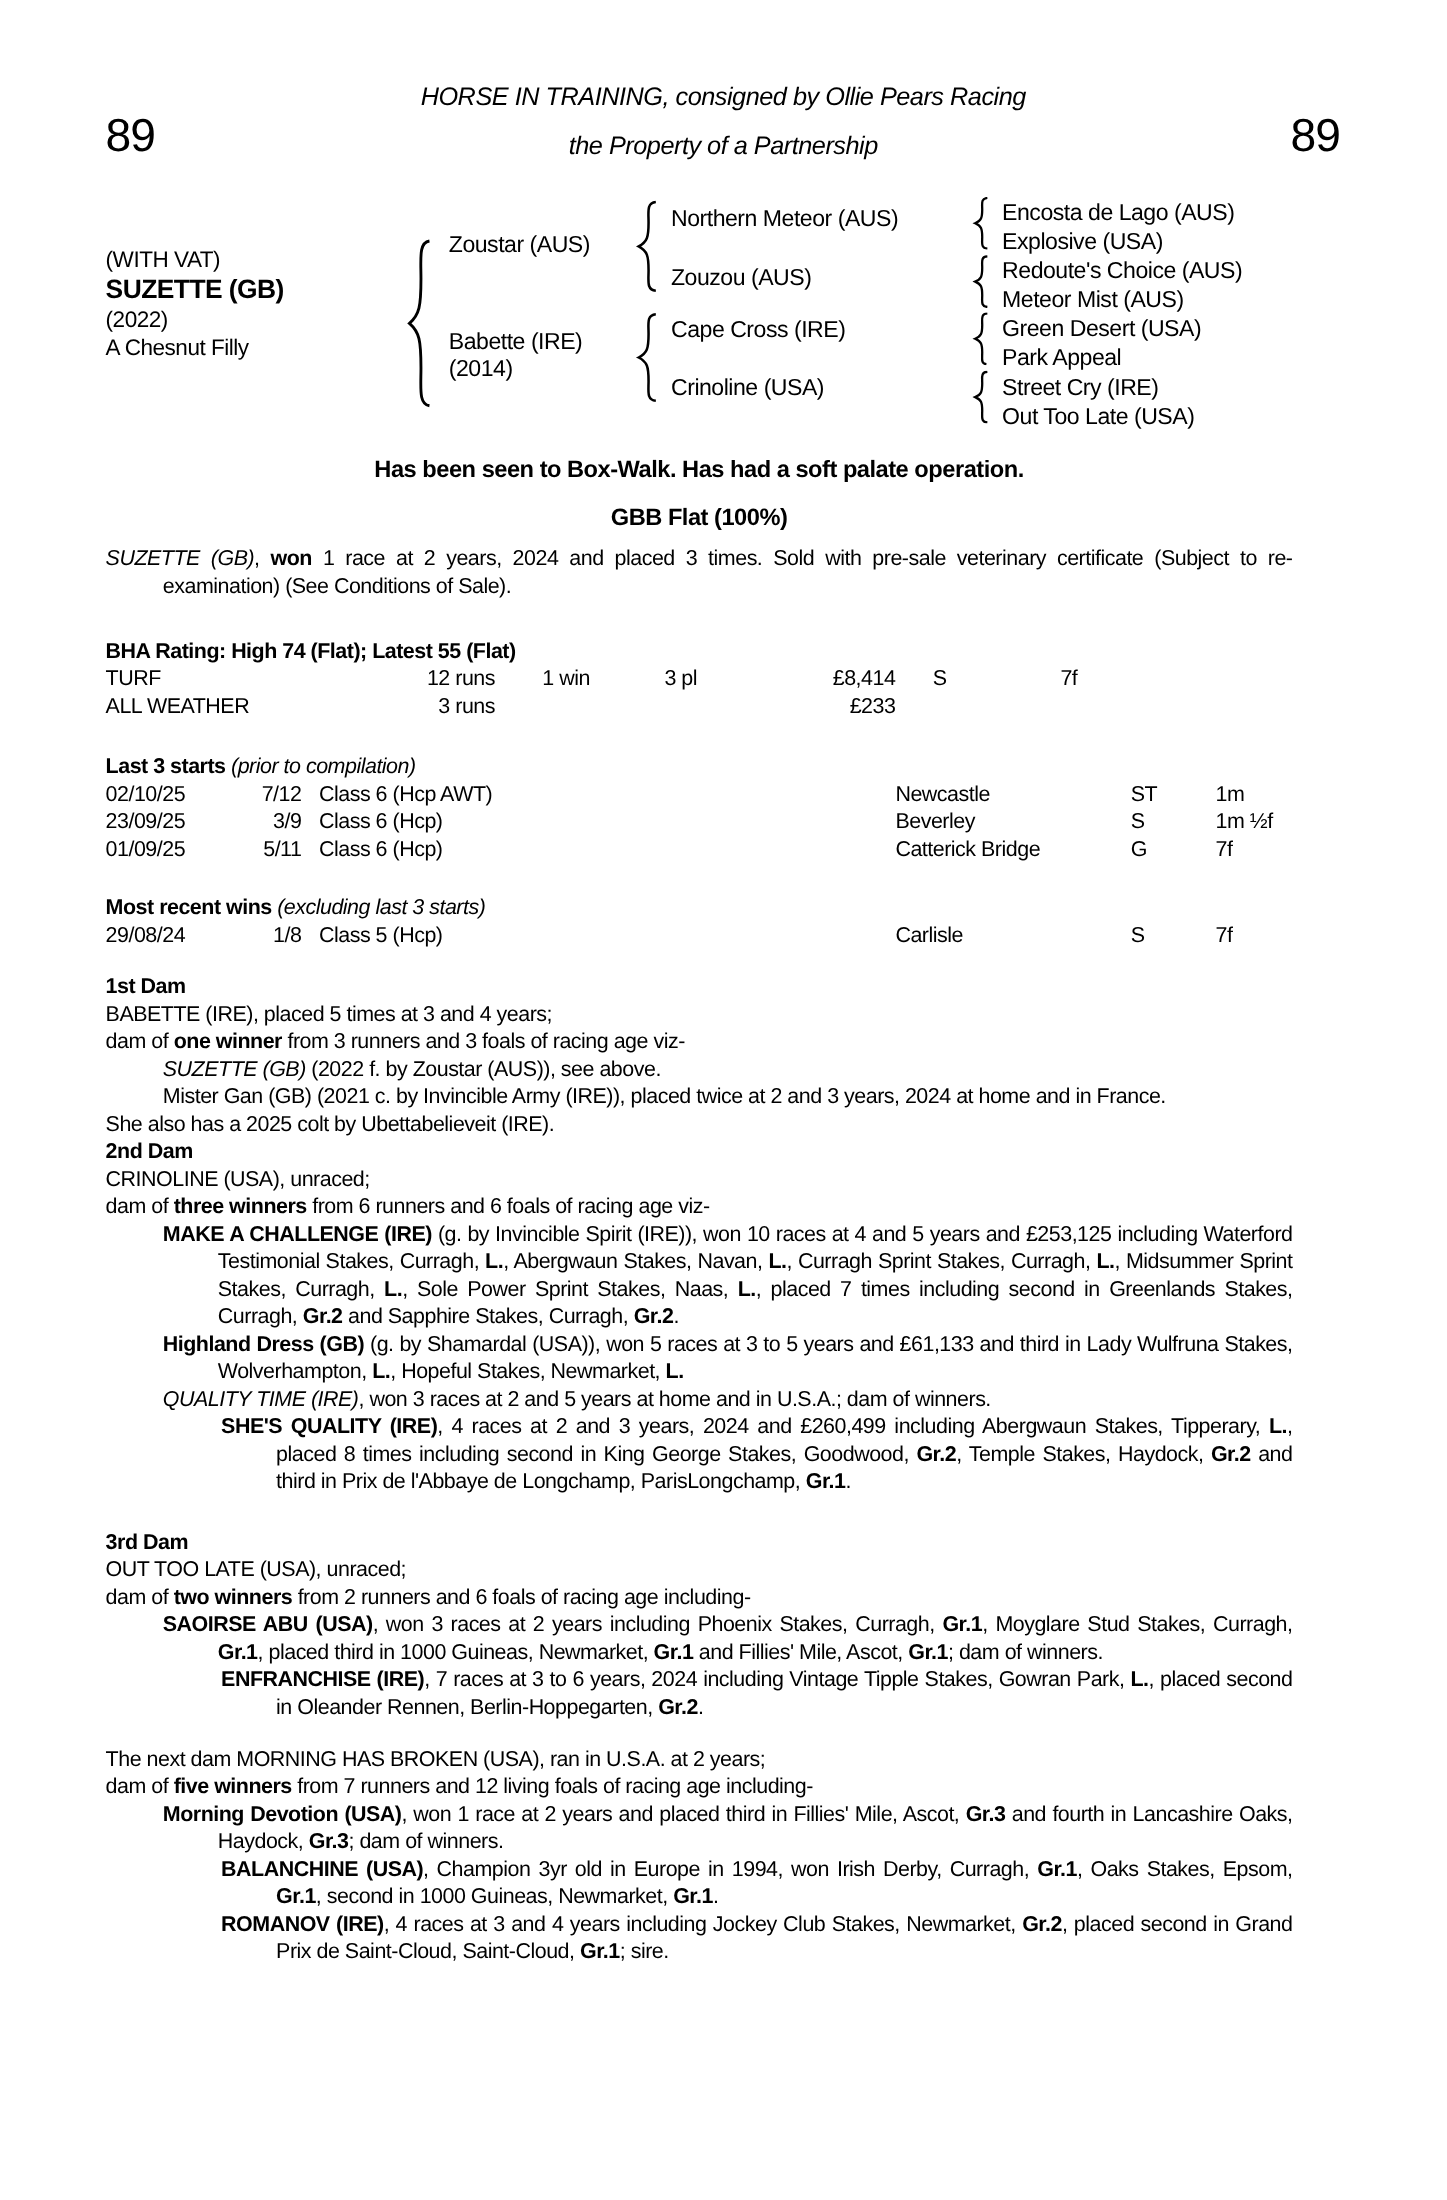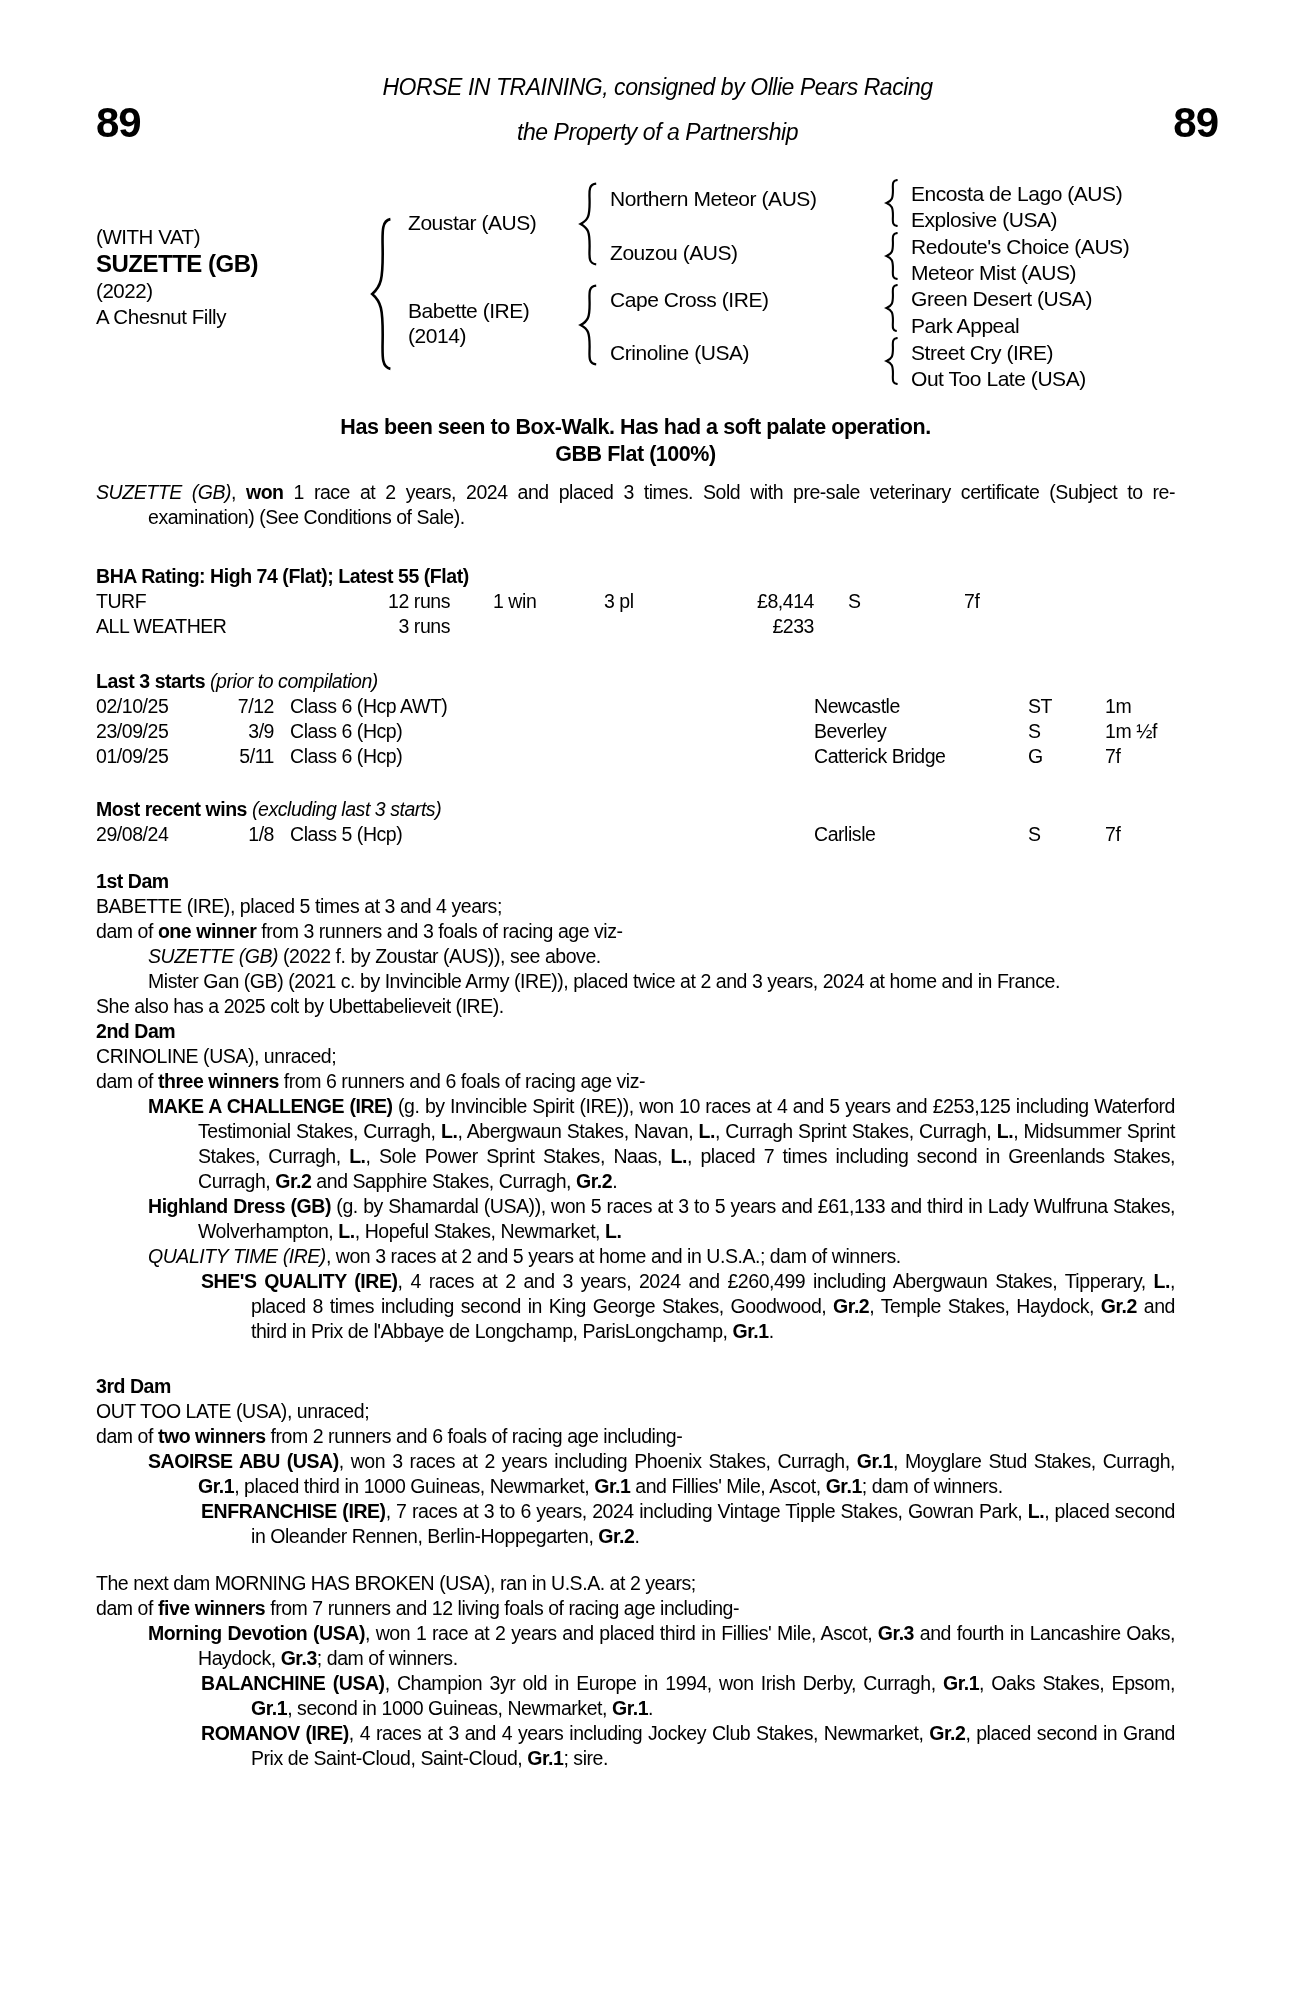--- a/index.html
+++ b/index.html
@@ -8,21 +8,21 @@
     color:#000;
     font-family:"Liberation Sans", sans-serif;
     font-size:19.5px;
     letter-spacing:-0.45px;
     line-height:25px;
   }
   .page{position:relative;width:1315px;height:2000px;overflow:hidden;background:#fff;}
 
   
   .header{position:relative;height:160px;}
-  .lot{position:absolute;top:102px;font-size:42px;line-height:42px;font-weight:700;letter-spacing:-1px;}
+  .lot{position:absolute;top:102px;font-size:42px;line-height:42px;font-weight:400;letter-spacing:-1px;}
   .lot-left{left:96px;}
   .lot-right{right:97px;}
   .title-line{position:absolute;left:0;width:100%;text-align:center;font-style:italic;font-size:23px;line-height:26px;}
   .title-1{top:74px;}
   .title-2{top:119px;}
 
   
   .pedigree{position:relative;height:250px;font-size:21px;letter-spacing:-0.45px;}
   .ped-abs{position:absolute;white-space:nowrap;}
   .ped-left{left:96px;top:64px;line-height:26px;font-size:20.5px;}
@@ -31,21 +31,21 @@
   .ped-dam{left:408px;top:138px;line-height:25px;}
   .brace{position:absolute;}
   .brace svg{width:100%;height:100%;display:block;}
   .brace path{fill:none;stroke:#000;vector-effect:non-scaling-stroke;}
   .brace-big path{stroke-width:2.6px;}
   .brace-mid path{stroke-width:2.3px;}
   .brace-small path{stroke-width:2.1px;}
 
   
   .content{box-sizing:border-box;width:1272px;padding:0 97px 0 96px;}
-  .center-bold{text-align:center;font-weight:700;font-size:21.5px;line-height:27px;letter-spacing:-0.45px;}
+  .center-bold{text-align:center;font-weight:700;font-size:21.5px;line-height:27px;letter-spacing:-0.45px;margin-top:16px;}
   .para{margin:0;text-align:justify;}
   .e0{padding-left:52px;text-indent:-52px;}
   .e1{padding-left:102px;text-indent:-50px;}
   .e2{padding-left:155px;text-indent:-50px;}
   .s-b{font-weight:700;}
   .s-i{font-style:italic;}
   .bold-head{font-weight:700;}
   .mt-notice{margin-top:4px;}
   .mt-intro{margin-top:12px;}
   .mt-rating{margin-top:34px;}

